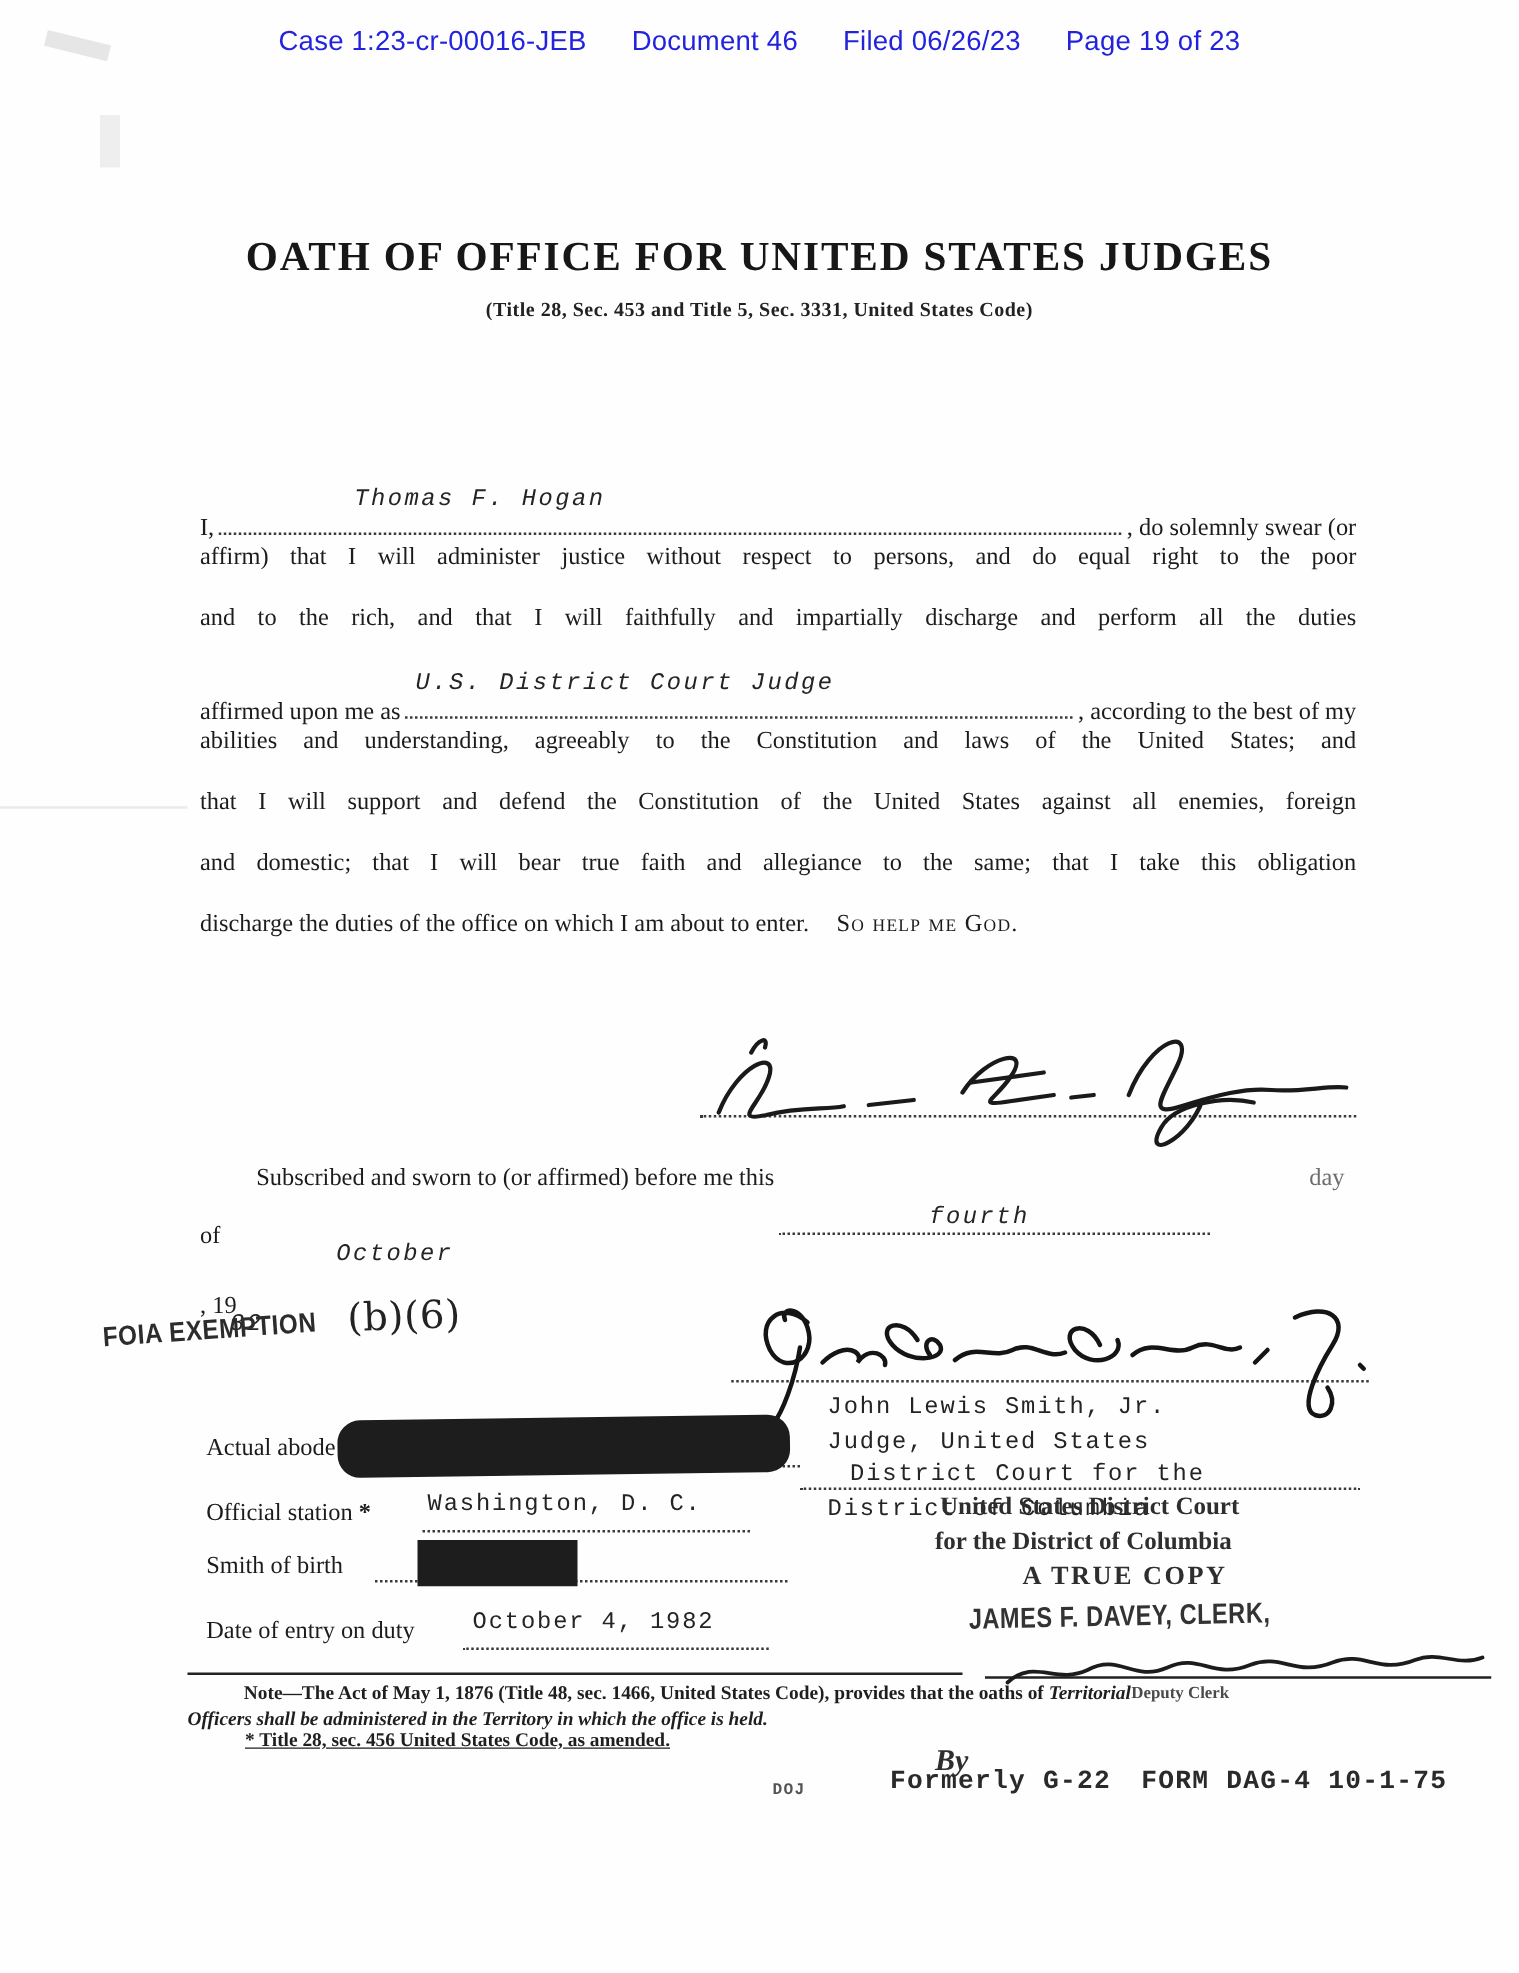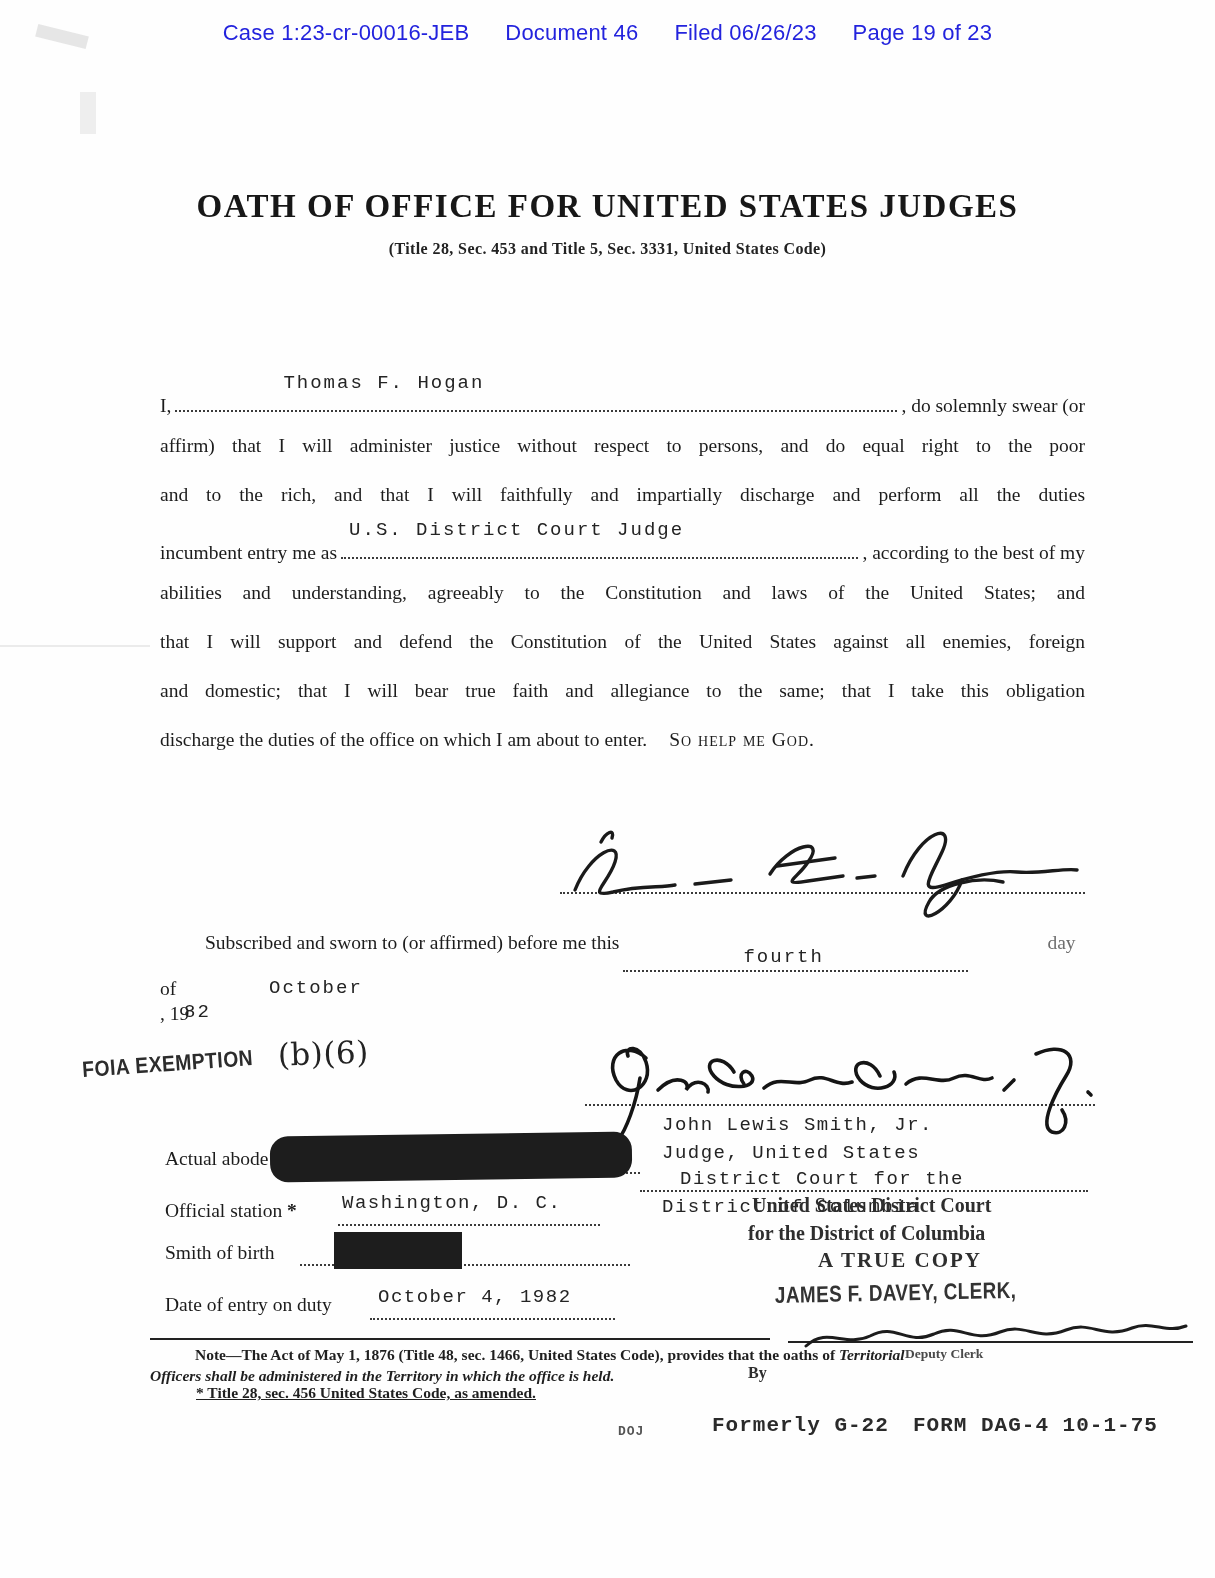--- a/index.html
+++ b/index.html
@@ -30,21 +30,21 @@
   
   .oath{
     top:372px;left:160px;width:925px;
     font-size:19.5px;color:#1c1c1c;
   }
   .oath-line{height:49px;line-height:49px;white-space:nowrap;}
   .oath-line.just{text-align:justify;text-align-last:justify;white-space:normal;}
   .oath-line.flexline{display:flex;align-items:baseline;}
   .dotfill{
     flex:1;border-bottom:2px dotted #3a3a3a;position:relative;
-    margin:0 4px;height:38px;
+    margin:16px 4px;height:38px;font-style:italic;
   }
   .typedval{
     font-family:"Liberation Mono", monospace;
     font-size:19px;letter-spacing:2px;color:#242424;
     position:absolute;bottom:2px;white-space:nowrap;
   }
   .sohelp{font-variant:small-caps;letter-spacing:1px;margin-left:22px;}
   
   svg{display:block;}
   .dotline{border-bottom:2px dotted #3a3a3a;}
@@ -109,21 +109,21 @@
   <div class="oath-line flexline">
     <span>I,</span>
     <span class="dotfill">
       <span class="typedval" style="left:108px;">Thomas F. Hogan</span>
     </span>
     <span>, do solemnly swear (or</span>
   </div>
   <div class="oath-line just">affirm) that I will administer justice without respect to persons, and do equal right to the poor</div>
   <div class="oath-line just">and to the rich, and that I will faithfully and impartially discharge and perform all the duties</div>
   <div class="oath-line flexline">
-    <span>incumbent entry me as</span>
+    <span>affirmed upon me as</span>
     <span class="dotfill">
       <span class="typedval" style="left:8px;">U.S. District Court Judge</span>
     </span>
     <span>, according to the best of my</span>
   </div>
   <div class="oath-line just">abilities and understanding, agreeably to the Constitution and laws of the United States; and</div>
   <div class="oath-line just">that I will support and defend the Constitution of the United States against all enemies, foreign</div>
   <div class="oath-line just">and domestic; that I will bear true faith and allegiance to the same; that I take this obligation</div>
   <div class="oath-line">
     <span>discharge the duties of the office on which I am about to enter.</span><span class="sohelp">So help me God.</span>
@@ -203,21 +203,21 @@
 
 <div class="abs flabel" style="left:165px;top:1242px;">Smith of birth</div>
 <div class="abs dotline" style="left:300px;top:1238px;width:330px;height:26px;"></div>
 <div class="redact" style="left:334px;top:1232px;width:128px;height:37px;"></div>
 
 <div class="abs flabel" style="left:165px;top:1294px;">Date of entry on duty</div>
 <div class="abs dotline" style="left:370px;top:1292px;width:245px;height:26px;"></div>
 <div class="abs mono" style="left:378px;top:1286px;">October 4, 1982</div>
 
 <div class="abs clerkstamp" style="left:775px;top:1282px;">JAMES F. DAVEY, CLERK,</div>
-<div class="abs stampserif" style="left:748px;top:1364px;font-size:16px;">By</div>
+<div class="abs stampserif" style="left:748px;top:1396px;font-size:24px;font-style:italic;">By</div>
 <div class="rule" style="left:150px;top:1338px;width:620px;height:2px;"></div>
 <div class="rule" style="left:788px;top:1341px;width:405px;height:2px;"></div>
 <svg class="abs" style="left:798px;top:1312px;" width="395" height="45" viewBox="0 0 395 45" fill="none" stroke="#1c1c1c" stroke-width="3" stroke-linecap="round">
   <path d="M8,34 C30,14 46,36 72,24 C98,10 108,34 136,22 C162,10 172,32 202,20 C228,10 238,30 268,18 C294,8 304,28 334,16 C354,8 368,22 388,14"></path>
 </svg>
 <div class="abs faint" style="left:905px;top:1346px;font-size:13.5px;font-weight:bold;color:#4a4a4a;">Deputy Clerk</div>
 
 <div class="abs notes" style="left:150px;top:1344px;width:945px;">
   <span style="margin-left:45px;">Note—The Act of May 1, 1876 (Title 48, sec. 1466, United States Code), provides that the oaths of </span><i>Territorial</i><br>
   <span style="font-style:italic;">Officers shall be administered in the Territory in which the office is held.</span>

